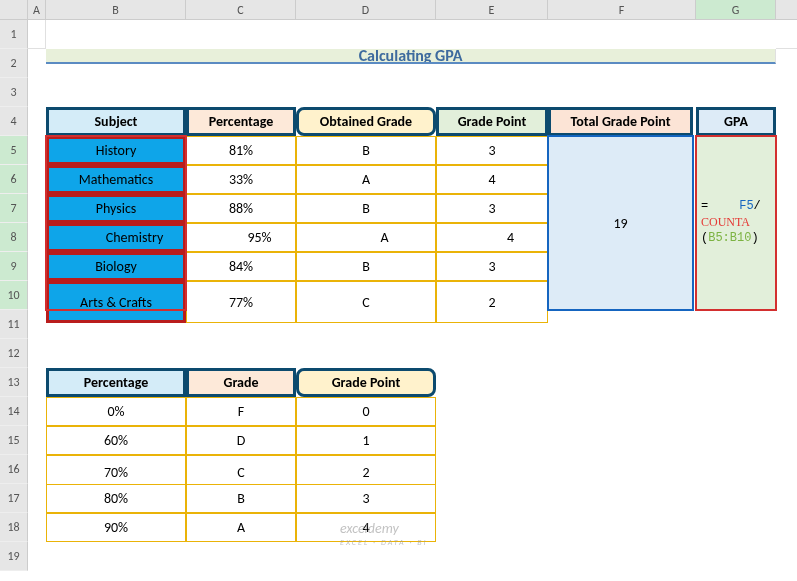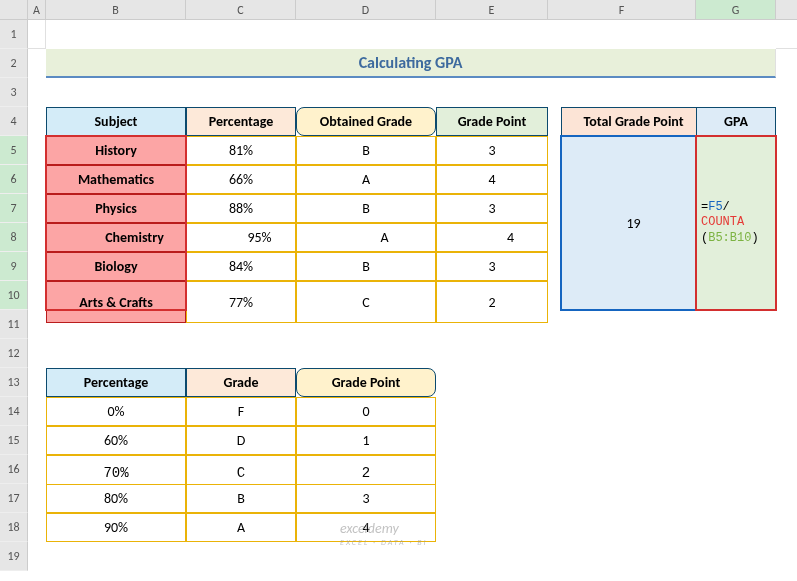--- a/index.html
+++ b/index.html
@@ -57,63 +57,63 @@
   align-items: center;
   justify-content: center;
   padding: 0 4px;
   overflow: hidden;
 }
 .cA { left: 0px; width: 18px; }
 .cB { left: 18px; width: 140px; }
 .cC { left: 158px; width: 110px; }
 .cD { left: 268px; width: 140px; }
 .cE { left: 408px; width: 112px; }
-.cF { left: 520px; width: 145px; margin-left: 13px; }
+.cF { left: 520px; width: 145px; }
 .cG { left: 668px; width: 80px; }
 .cH { left: 748px; width: 40px; }
 .r1 { top: 0px; height: 29px; }
-.r2 { top: 29px; height: 29px; }
+.r2 { top: 29px; height: 15px; }
 .r4 { top: 87px; height: 29px; }
 .r5 { top: 116px; height: 29px; }
 .r6 { top: 145px; height: 29px; }
 .r7 { top: 174px; height: 29px; }
 .r8 { top: 203px; height: 29px; padding-left: 41px; }
 .r9 { top: 232px; height: 29px; }
 .r10 { top: 261px; height: 42px; }
 .r13 { top: 348px; height: 29px; }
 .r14 { top: 377px; height: 29px; }
 .r15 { top: 406px; height: 29px; }
-.r16 { top: 435px; height: 35px; font-family: Liberation Mono, monospace; }
+.r16 { top: 435px; height: 35px; }
 .r17 { top: 464px; height: 29px; }
 .r18 { top: 493px; height: 29px; }
 .title {
   left: 18px;
   width: 730px;
   background: #e8f0da;
   font-weight: bold;
   color: #3d6a9e;
   font-size: 16px;
   border-bottom: 2px solid #5b8bc2;
 }
-.hdr { font-weight: bold; border: 1px solid #0c4a6e; }
+.hdr { font-weight: bold; border: 3px solid #0c4a6e; }
 .hdr-b { background: #d4ecf8; }
 .hdr-c { background: #fde9d9; }
 .hdr-d { background: #fff2cc; border-radius: 8px; }
 .hdr-e { background: #e2efda; }
 .hdr-f { background: #fce4d6; }
 .hdr-g { background: #ddebf7; }
-.subj { background: #fca5a5; border: 1px solid #b91c1c; font-weight: bold; }
+.subj { background: #0ea5e9; border: 3px solid #b91c1c; }
 .data { border: 1px solid #eab308; background: #fff; }
 .tot { background: #ddebf7; }
 .gpa { background: #e2efda; font-size: 13px; }
 .sel-red { outline: 2px solid #d32f2f; outline-offset: -1px; }
 .sel-blue { outline: 2px solid #1565c0; outline-offset: -1px; }
 .formula { font-family: 'Courier New', monospace; text-align: left; justify-content: flex-start; font-size: 12px; line-height: 1.3; }
-.fp1 { color: #e53935; }
-.fp2 { color: #1565c0; }
+.fp1 { color: #e53935; font-family: Liberation Serif, serif; }
+.fp2 { color: #1565c0; margin-left: 31px; }
 .fp3 { color: #7cb342; }
 .watermark {
   position: absolute;
   left: 340px;
   top: 520px;
   font-size: 14px;
   color: #999;
   font-style: italic;
   opacity: 0.6;
 }
@@ -165,21 +165,21 @@
     <div class="cell hdr hdr-e cE r4">Grade Point</div>
     <div class="cell hdr hdr-f cF r4">Total Grade Point</div>
     <div class="cell hdr hdr-g cG r4">GPA</div>
 
     <div class="cell subj cB r5">History</div>
     <div class="cell data cC r5">81%</div>
     <div class="cell data cD r5">B</div>
     <div class="cell data cE r5">3</div>
 
     <div class="cell subj cB r6">Mathematics</div>
-    <div class="cell data cC r6">66%</div>
+    <div class="cell data cC r6">33%</div>
     <div class="cell data cD r6">A</div>
     <div class="cell data cE r6">4</div>
 
     <div class="cell subj cB r7">Physics</div>
     <div class="cell data cC r7">88%</div>
     <div class="cell data cD r7">B</div>
     <div class="cell data cE r7">3</div>
 
     <div class="cell subj cB r8">Chemistry</div>
     <div class="cell data cC r8">95%</div>

